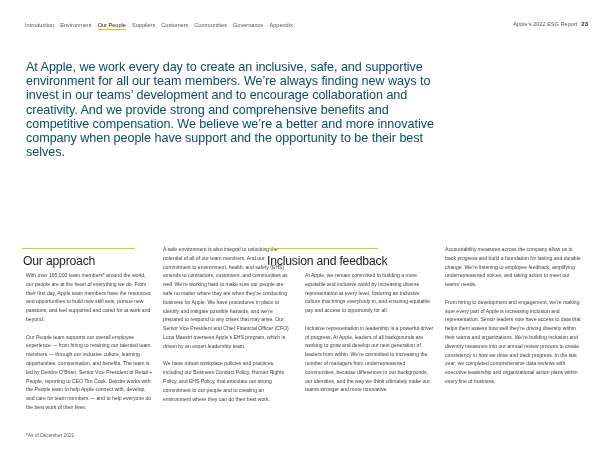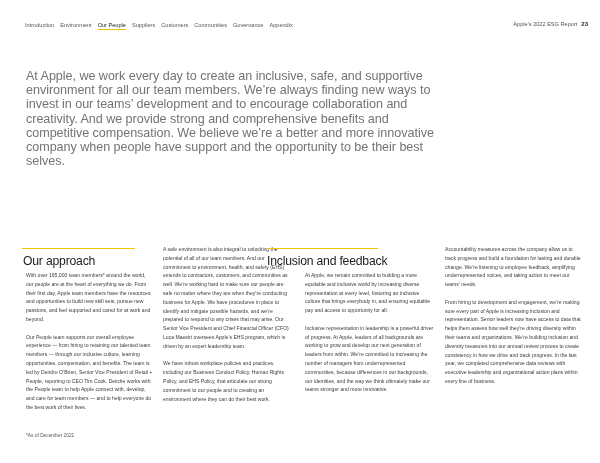--- a/index.html
+++ b/index.html
@@ -14,22 +14,22 @@
   .nav span { white-space: nowrap; cursor: pointer; }
   .nav .active {
     color: #1d1d1f; border-bottom: 1px solid #f5c400; padding-bottom: 0.5px;
   }
   .report-title {
     position: absolute; top: 21px; right: 12px; font-size: 5.6px; color: #555;
     display: flex; gap: 4px; align-items: baseline;
   }
   .page-num { font-weight: bold; color: #1d1d1f; font-size: 6px; }
   .intro {
-    position: absolute; top: 69px; left: 26px; width: 420px;
-    font-size: 12.6px; line-height: 14.2px; color: #737373; font-weight: normal;
+    position: absolute; top: 60px; left: 26px; width: 420px;
+    font-size: 12.6px; line-height: 14.2px; color: #0c4a6e; font-weight: normal;
     letter-spacing: -0.05px;
   }
   .rule {
     position: absolute; height: 1px; background: #f5c400; top: 248px;
   }
   .h2 {
     position: absolute; font-size: 12.2px; color: #1d1d1f; letter-spacing: -0.2px;
   }
   .col {
     position: absolute; font-size: 5.1px; line-height: 8.8px; color: #3a3a3a;

